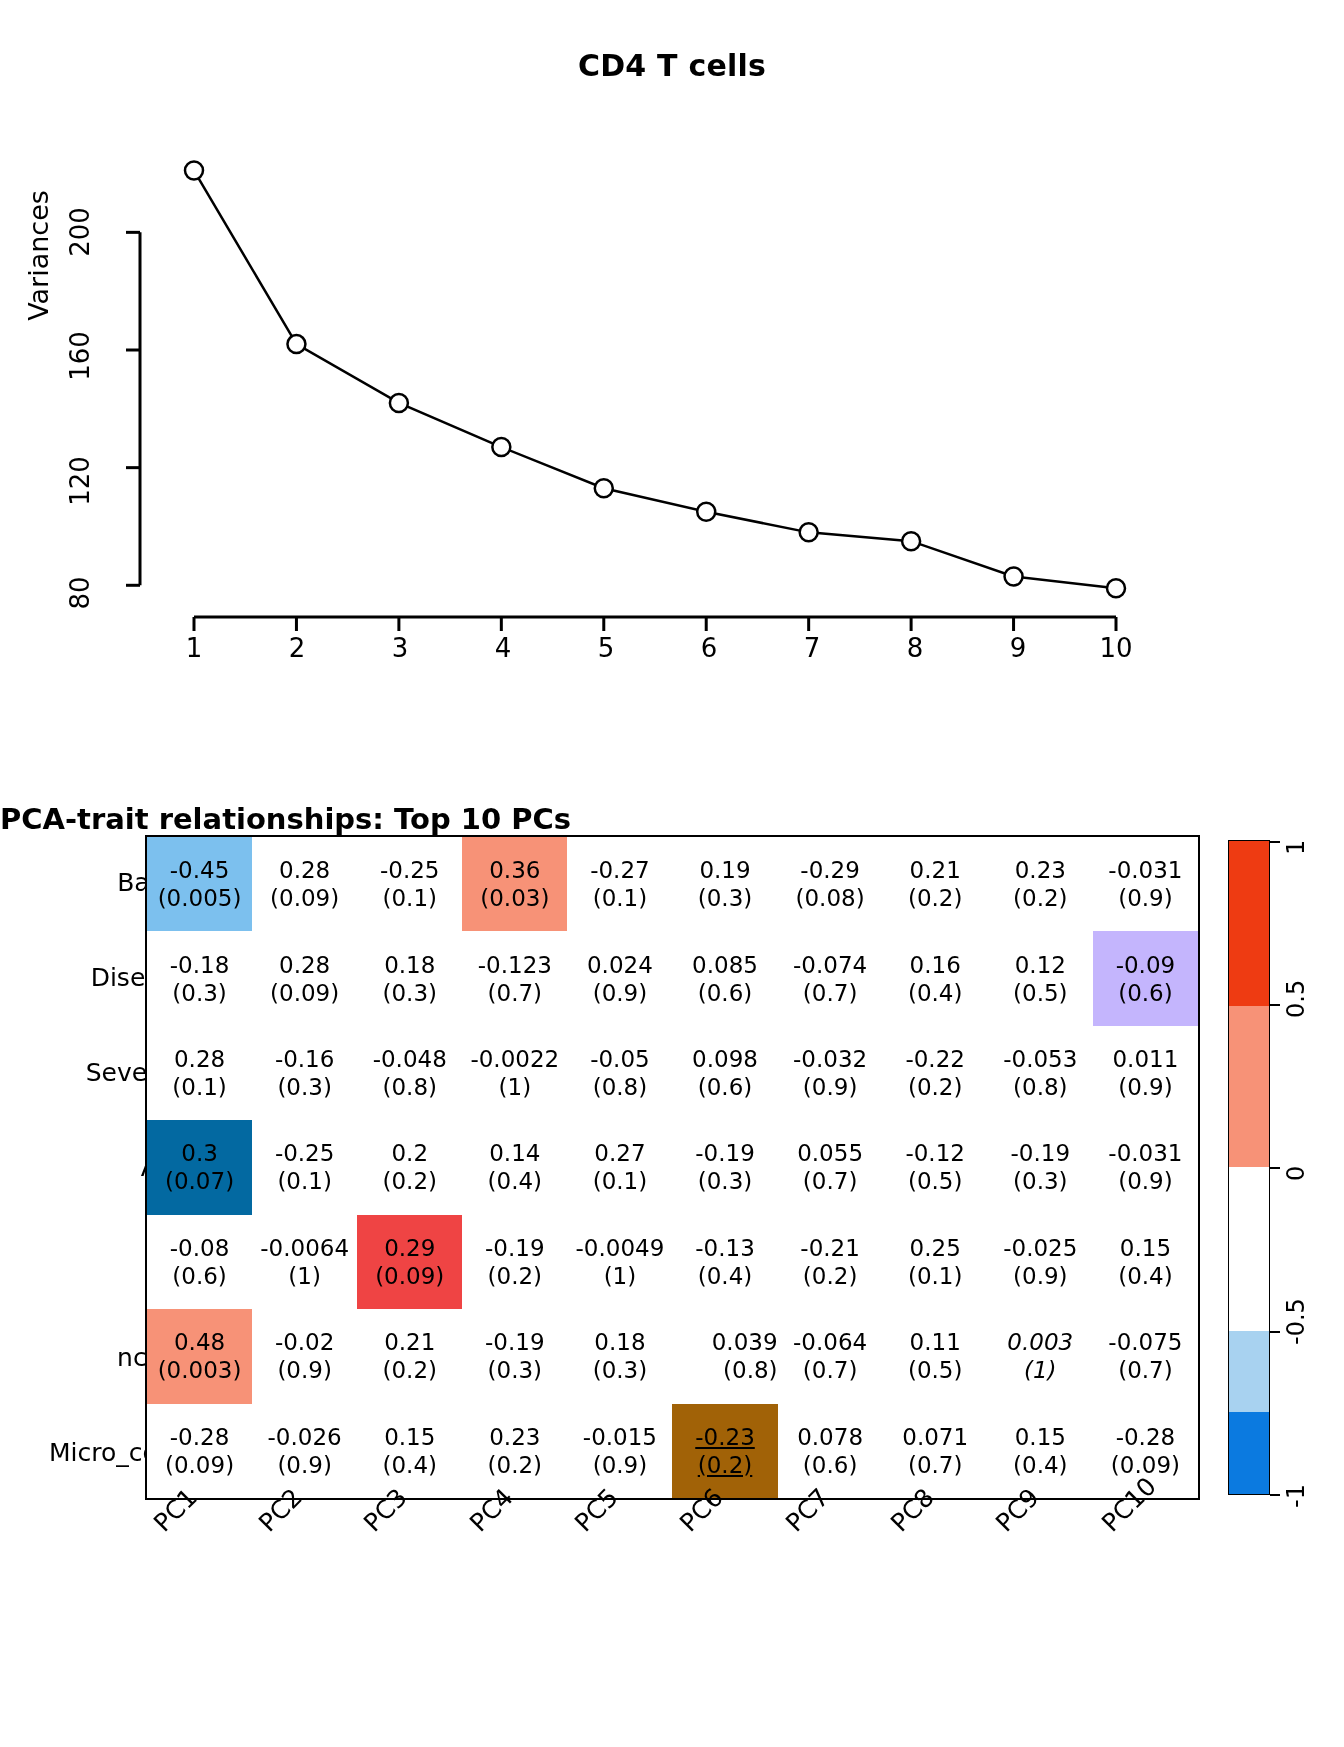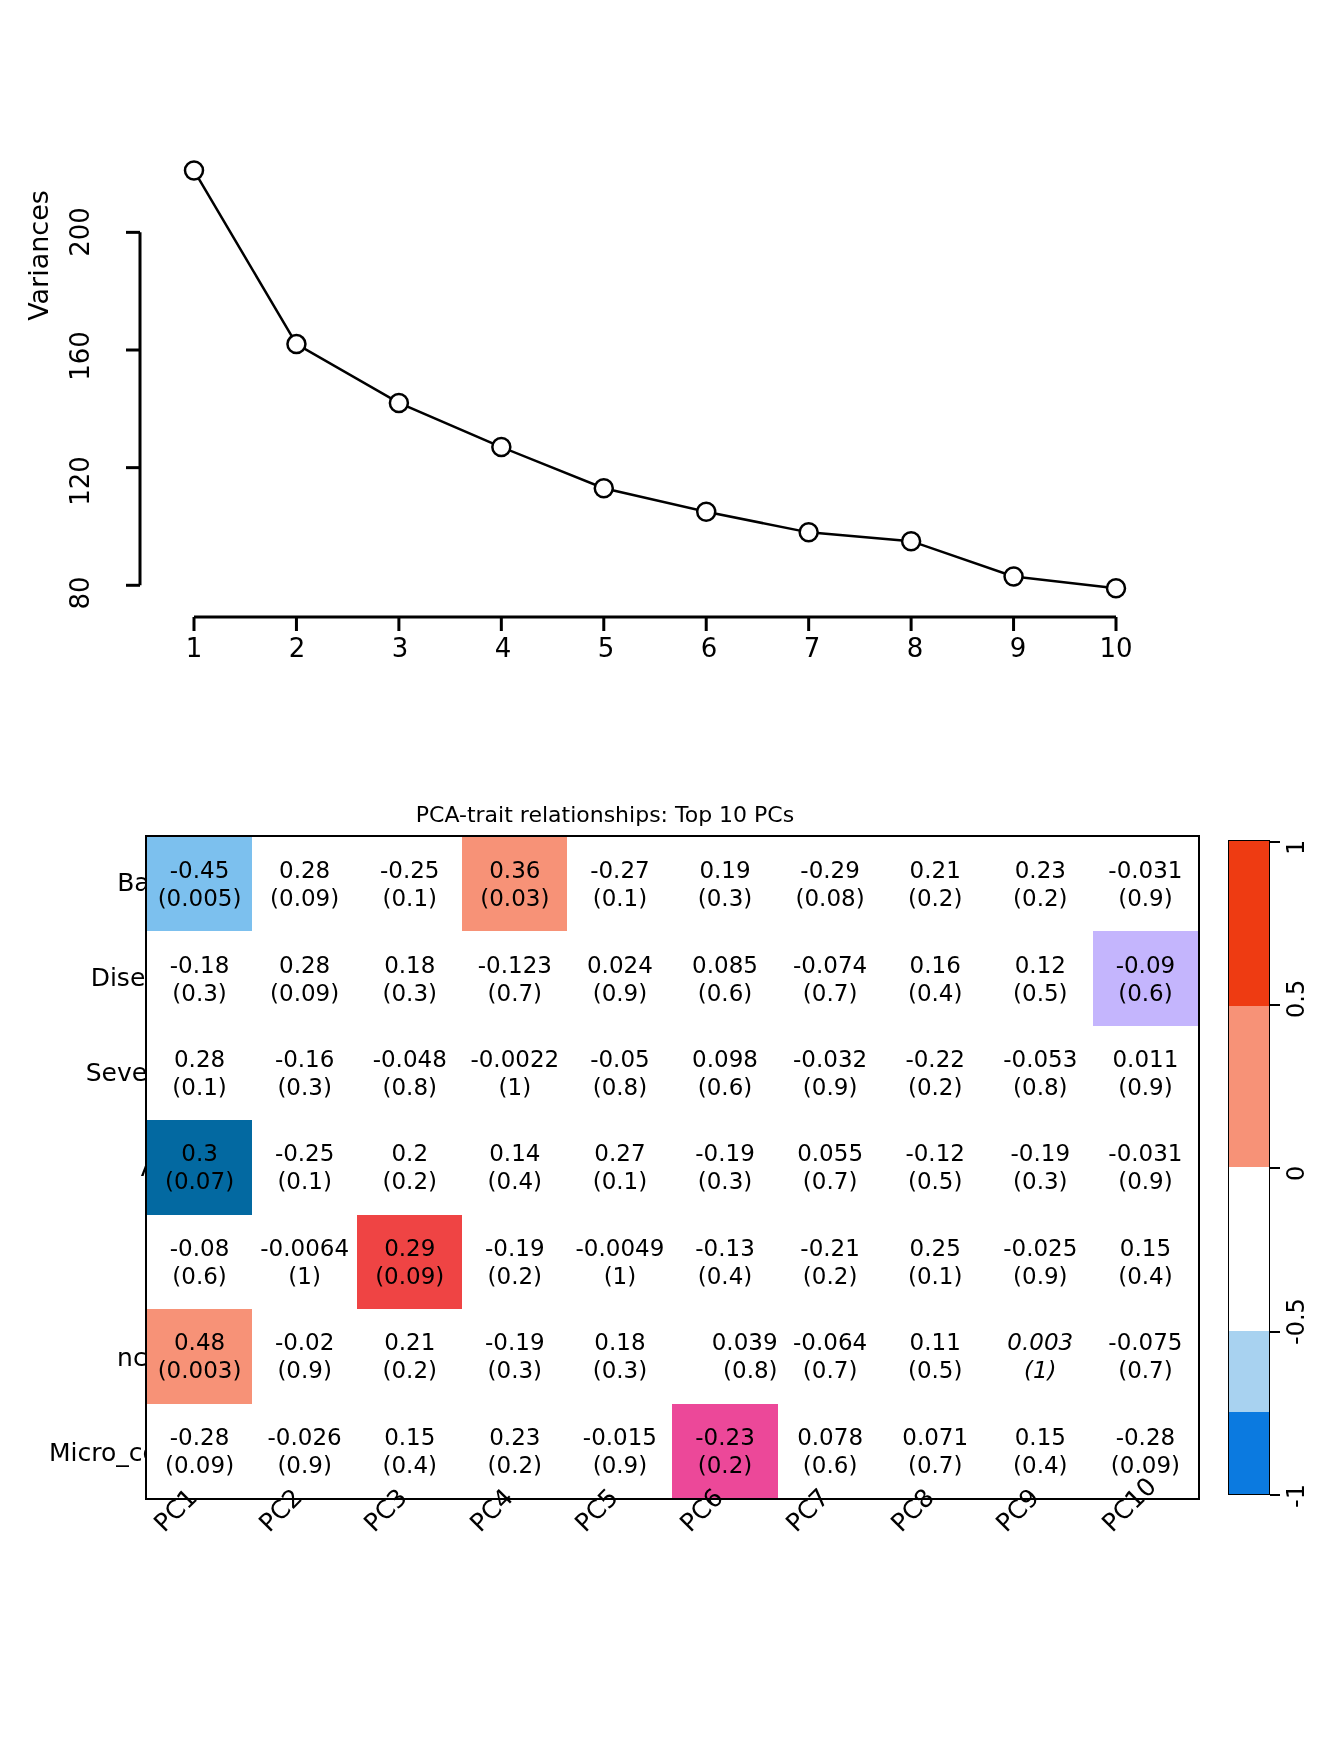--- a/index.html
+++ b/index.html
@@ -70,23 +70,22 @@
     left: 0;
     top: 760px;
     width: 1344px;
     height: 987px;
   }
   #heat-title {
     position: absolute;
     top: 42px;
     left: 0;
     width: 1210px;
-    text-align: center;
-    font-size: 22px;
-    font-weight: normal;
+    font-size: 29px;
+    font-weight: bold;
   }
   #heat-grid-wrap {
     position: absolute;
     left: 145px;
     top: 75px;
     width: 1055px;
     height: 665px;
     border: 2px solid #000;
     box-sizing: border-box;
   }
@@ -148,20 +147,21 @@
     background: #000;
   }
 </style>
 </head>
 <body>
 
 <div class="page">
 
   <section id="scree">
 
+    <div id="scree-title">CD4 T cells</div>
 
     <div id="scree-ylabel">Variances</div>
 
     <div class="scree-ytick-label" style="left:45px; top:578px;">80</div>
     <div class="scree-ytick-label" style="left:45px; top:466px;">120</div>
     <div class="scree-ytick-label" style="left:45px; top:341px;">160</div>
     <div class="scree-ytick-label" style="left:45px; top:217px;">200</div>
 
     <div class="scree-xtick-label" style="left:164px; top:633px;">1</div>
     <div class="scree-xtick-label" style="left:267px; top:633px;">2</div>
@@ -486,21 +486,21 @@
                 <span class="cell-p">(0.4)</span>
               </td>
               <td style="background: rgb(255, 255, 255);">
                 <span class="cell-val">0.23</span>
                 <span class="cell-p">(0.2)</span>
               </td>
               <td style="background: rgb(255, 255, 255);">
                 <span class="cell-val">-0.015</span>
                 <span class="cell-p">(0.9)</span>
               </td>
-              <td style="background: #ec4899;">
+              <td style="background: #a16207; text-decoration: underline;">
                 <span class="cell-val">-0.23</span>
                 <span class="cell-p">(0.2)</span>
               </td>
               <td style="background: rgb(255, 255, 255);">
                 <span class="cell-val">0.078</span>
                 <span class="cell-p">(0.6)</span>
               </td>
               <td style="background: rgb(255, 255, 255);">
                 <span class="cell-val">0.071</span>
                 <span class="cell-p">(0.7)</span>

